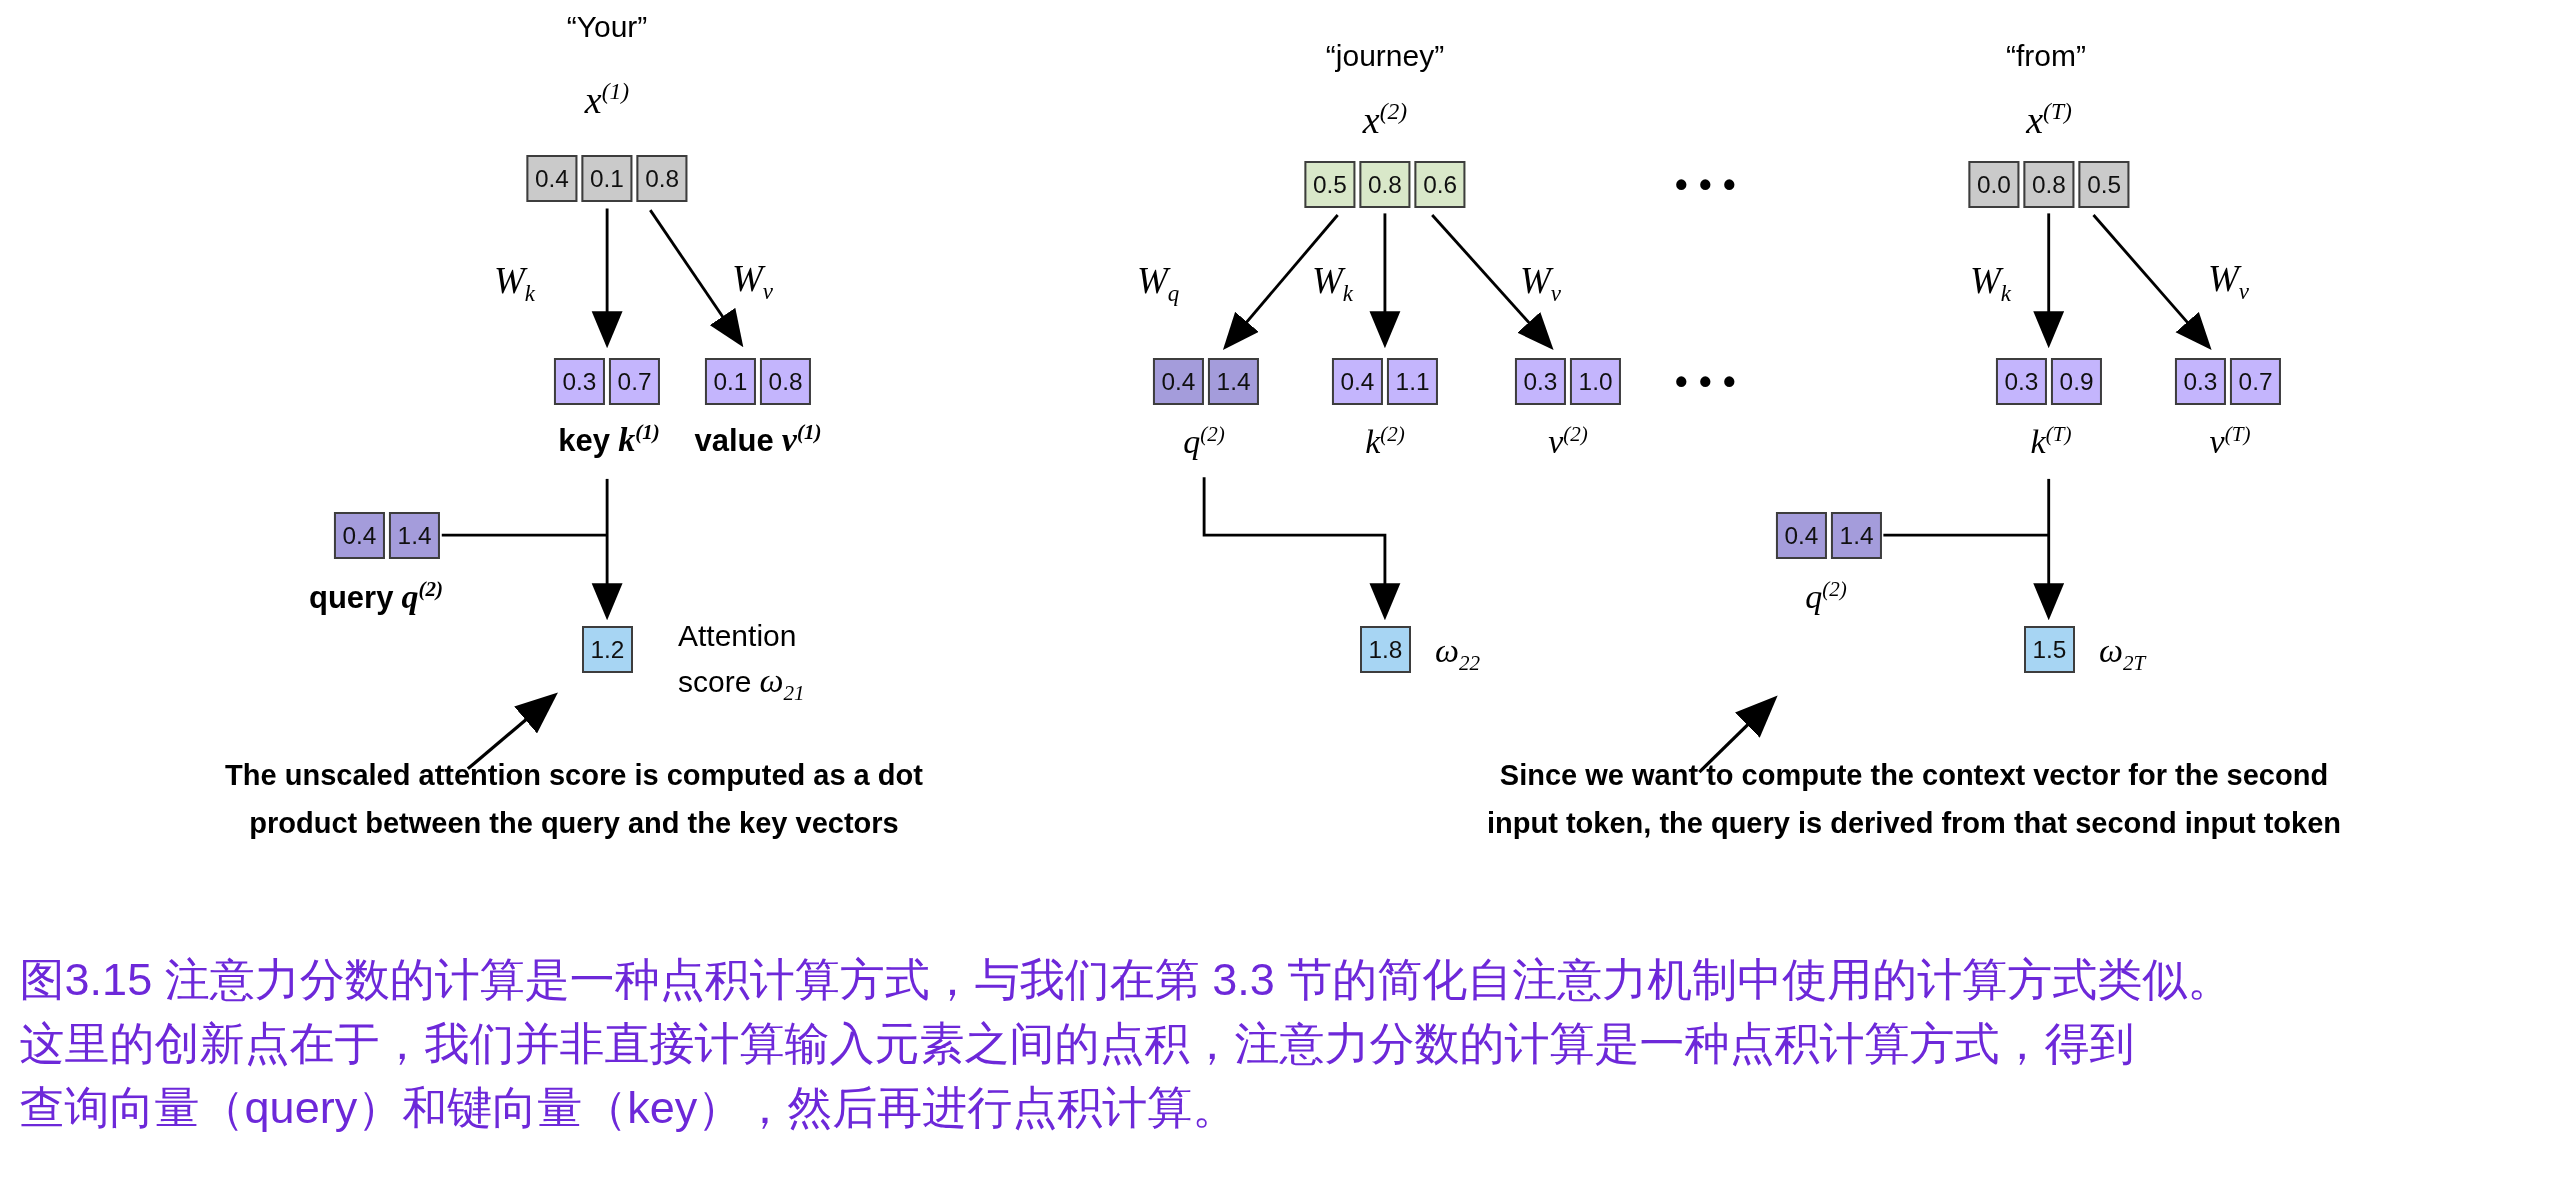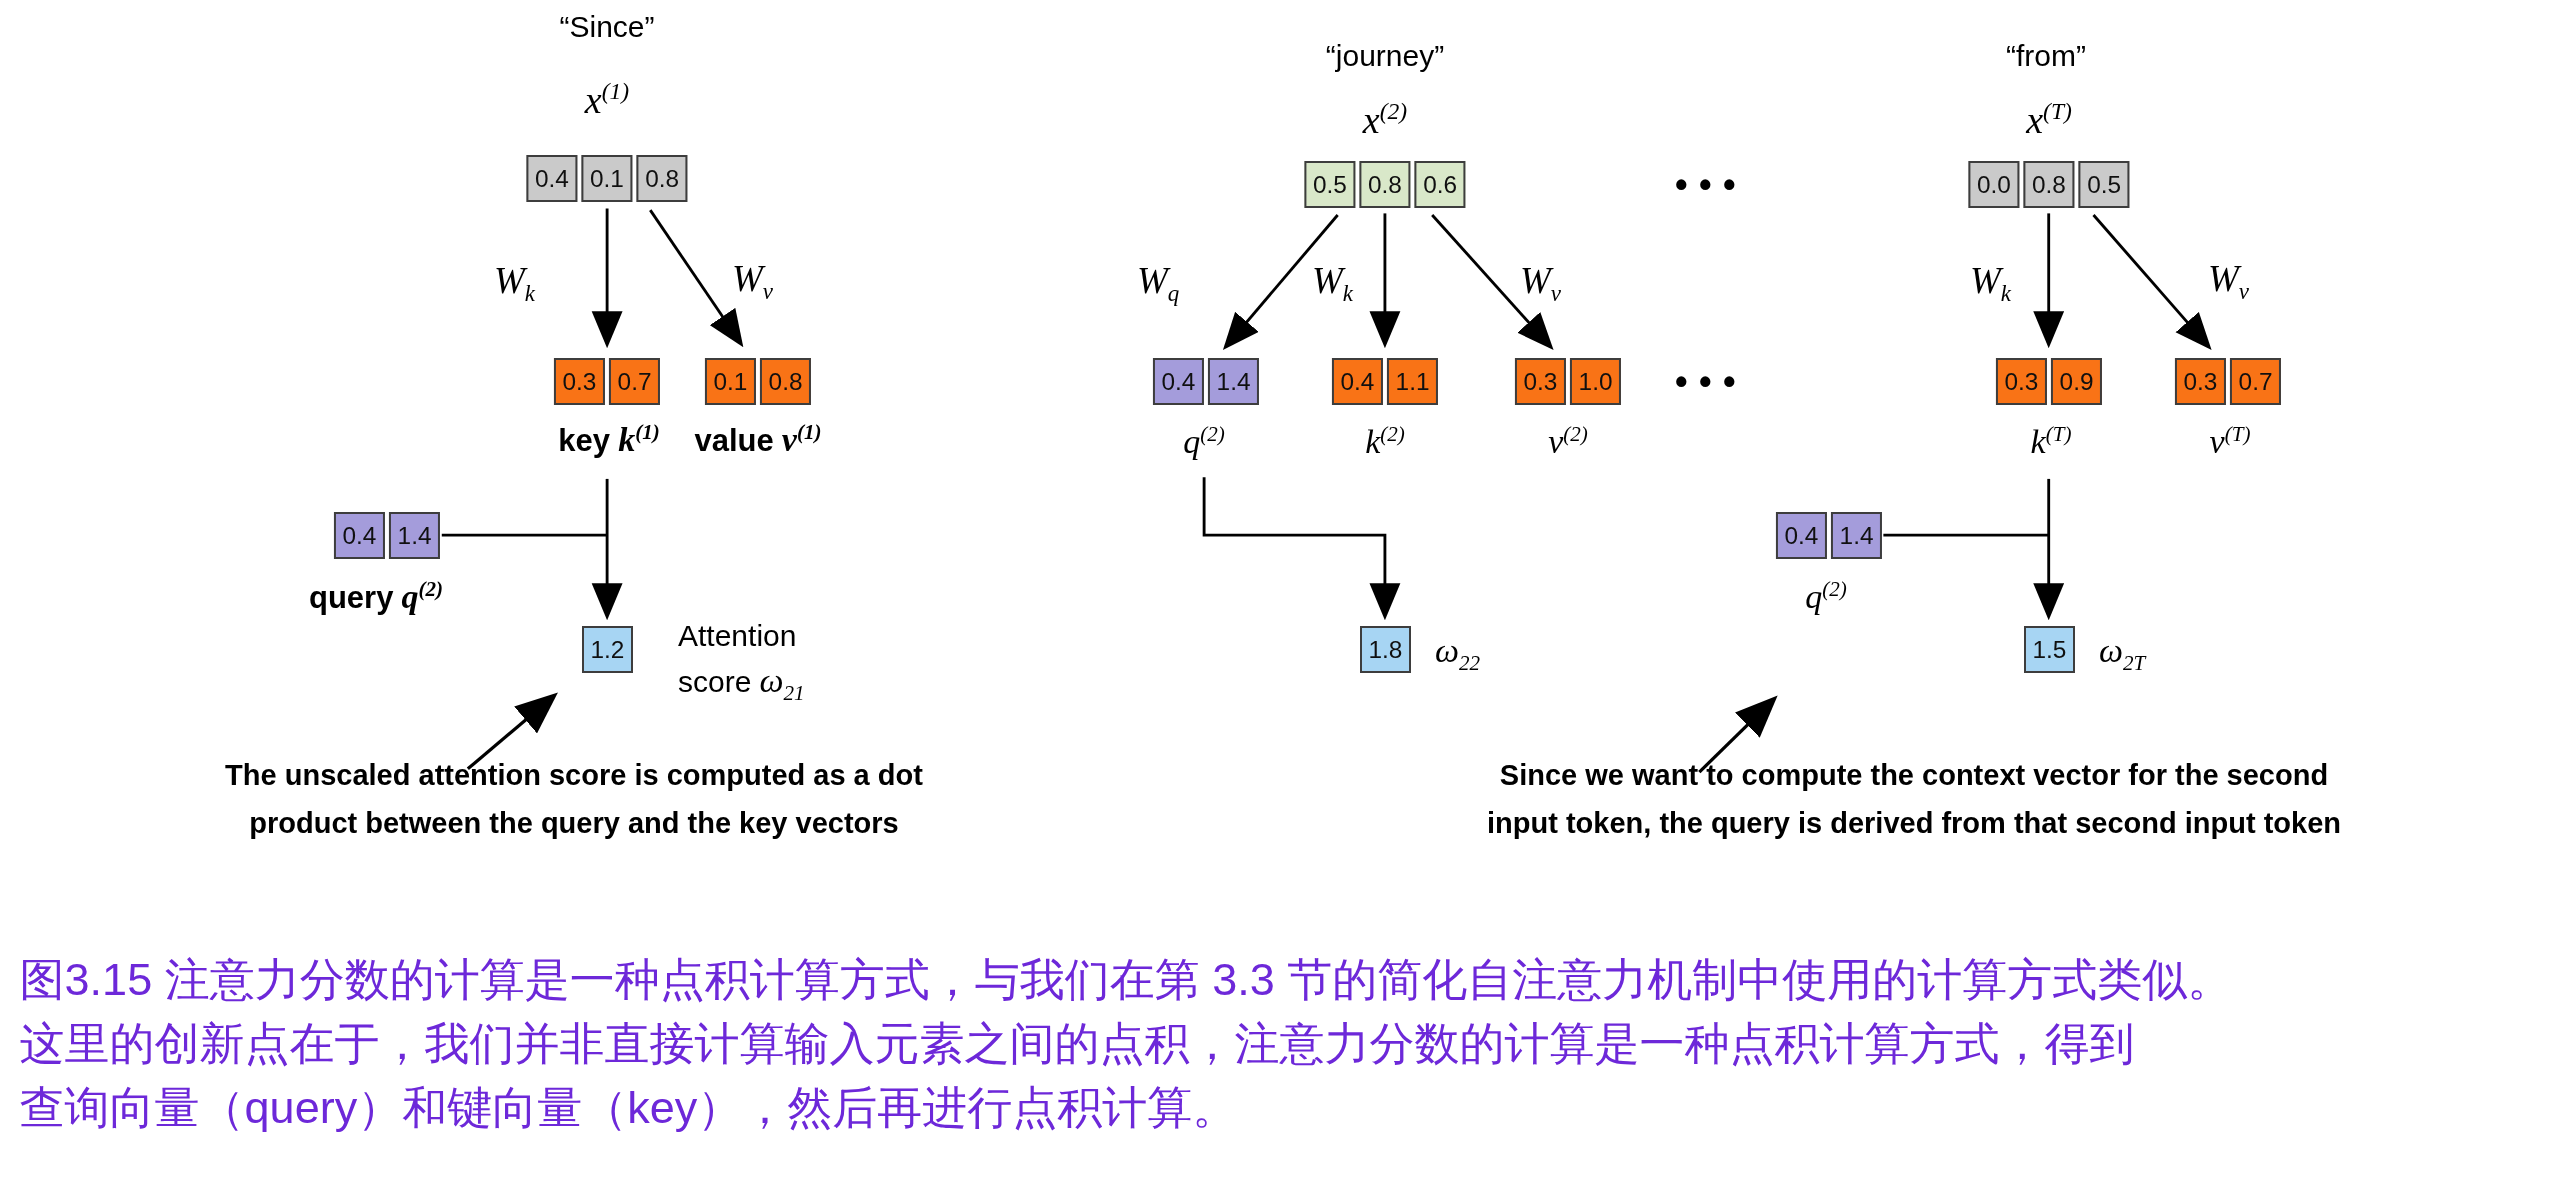--- a/index.html
+++ b/index.html
@@ -8,21 +8,21 @@
   svg.overlay{position:absolute;left:0;top:0;z-index:1;}
   .cx{position:absolute;transform:translateX(-50%);white-space:nowrap;z-index:2;}
   .ab{position:absolute;white-space:nowrap;z-index:2;}
   .vec{position:absolute;transform:translateX(-50%);display:flex;gap:4.1px;z-index:2;}
   .cell{box-sizing:border-box;width:51px;height:47px;border:2px solid #3d3d3d;
         display:flex;align-items:center;justify-content:center;
         font:400 24.4px "Liberation Sans",sans-serif;color:#101010;}
   .scorecell{position:absolute;z-index:2;}
   .gray{background:#cacaca}
   .green{background:#d9e8c9}
-  .lav{background:#f97316}
+  .lav{background:#c4b5fd}
   .pur{background:#a49cdb}
   .blue{background:#a7d5f3}
   .tokword{font-size:30px;}
   .math{font-family:"Liberation Serif","DejaVu Serif",serif;font-style:italic;}
   .bmath{font-weight:700;}
   .xsym{font-size:38px;}
   .wlab{font-size:37px;}
   .veclabel{font-size:34px;}
   .boldword{font-family:"Liberation Sans",sans-serif;font-weight:700;font-style:normal;font-size:31px;text-align:right;}
   sup{font-size:62%;}
@@ -59,21 +59,21 @@
       <line x1="1758" y1="264" x2="1902" y2="424" marker-end="url(#arr)"></line>
       <path d="M1478,586 L1478,657 L1700,657 L1700,754" marker-end="url(#arr)"></path>
       <line x1="2515" y1="262" x2="2515" y2="420" marker-end="url(#arr)"></line>
       <line x1="2570" y1="264" x2="2710" y2="424" marker-end="url(#arr)"></line>
       <line x1="2515" y1="588" x2="2515" y2="754" marker-end="url(#arr)"></line>
       <line x1="2312" y1="657" x2="2516" y2="657"></line>
       <line x1="2086" y1="948" x2="2176" y2="860" stroke-width="4" marker-end="url(#arr)"></line>
     </g>
   </svg>
 
-  <div class="cx tokword" style="left:607px;top:9.8px">“Since”</div>
+  <div class="cx tokword" style="left:607px;top:9.8px">“Your”</div>
   <div class="cx math xsym" style="left:607px;top:78px"><i>x</i><sup>(1)</sup></div>
   <div class="vec" style="left:607px;top:155px">
     <div class="cell gray">0.4</div>
     <div class="cell gray">0.1</div>
     <div class="cell gray">0.8</div>
   </div>
   <div class="ab math wlab" style="left:494px;top:259px"><i>W</i><sub>k</sub></div>
   <div class="ab math wlab" style="left:732px;top:257px"><i>W</i><sub>v</sub></div>
   <div class="vec" style="left:607px;top:358px">
     <div class="cell lav">0.3</div>

